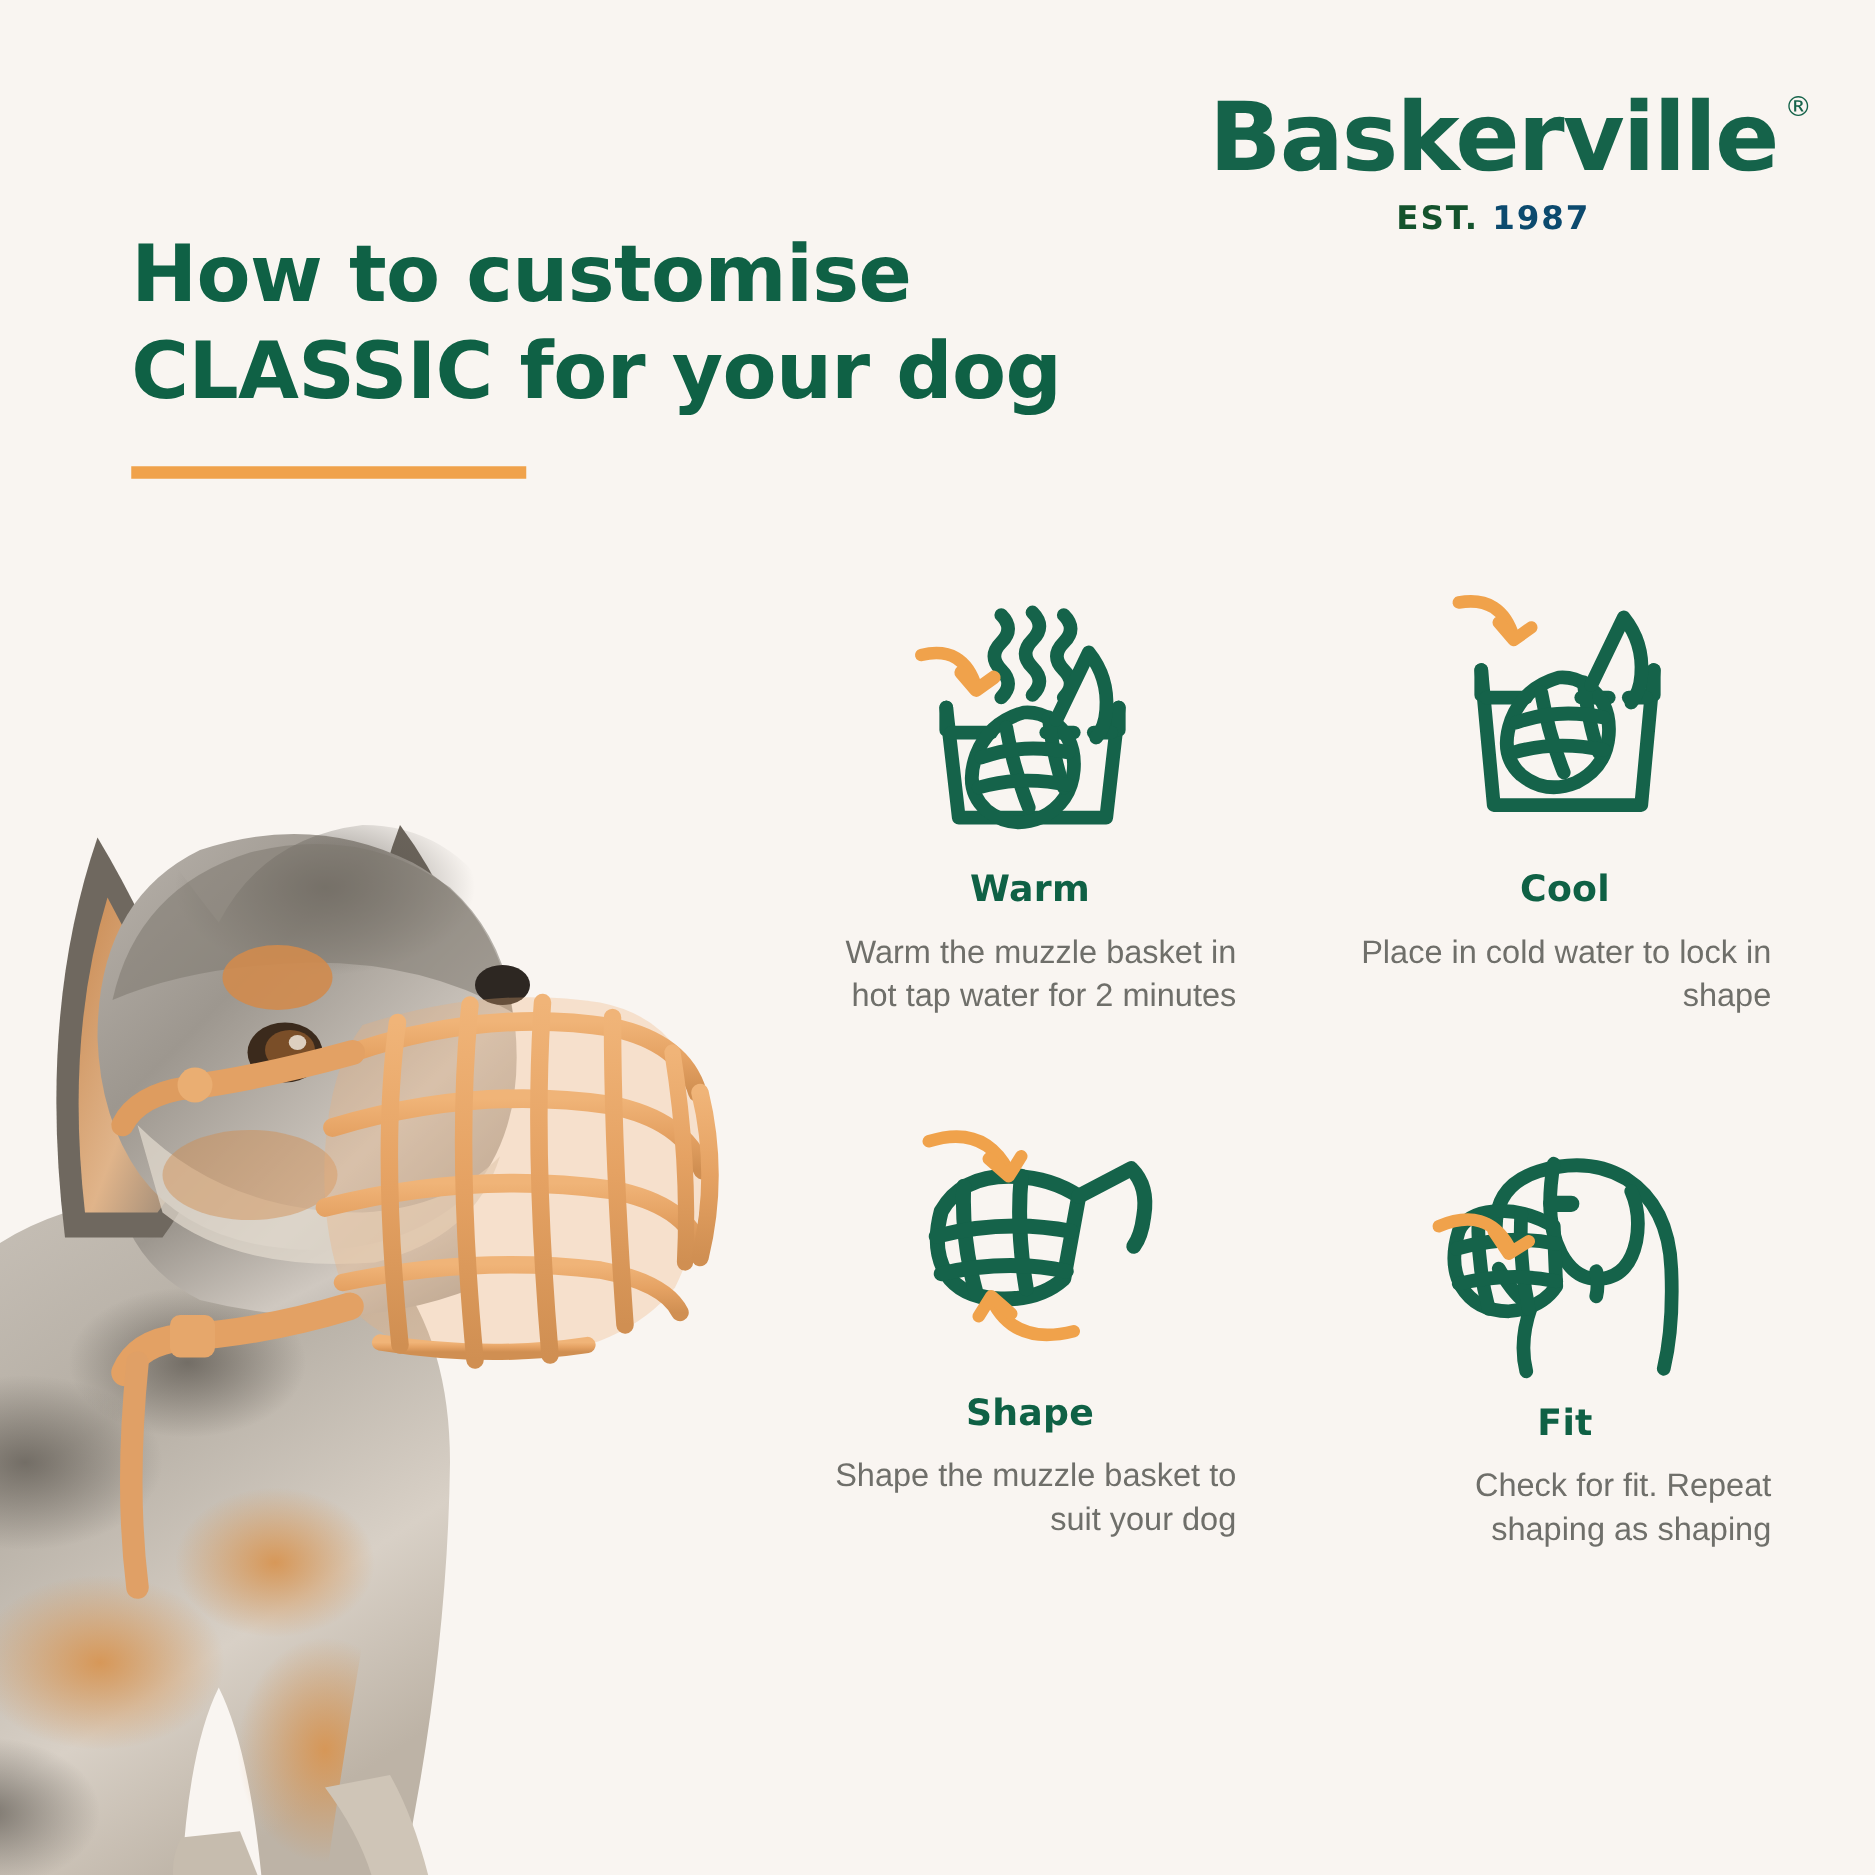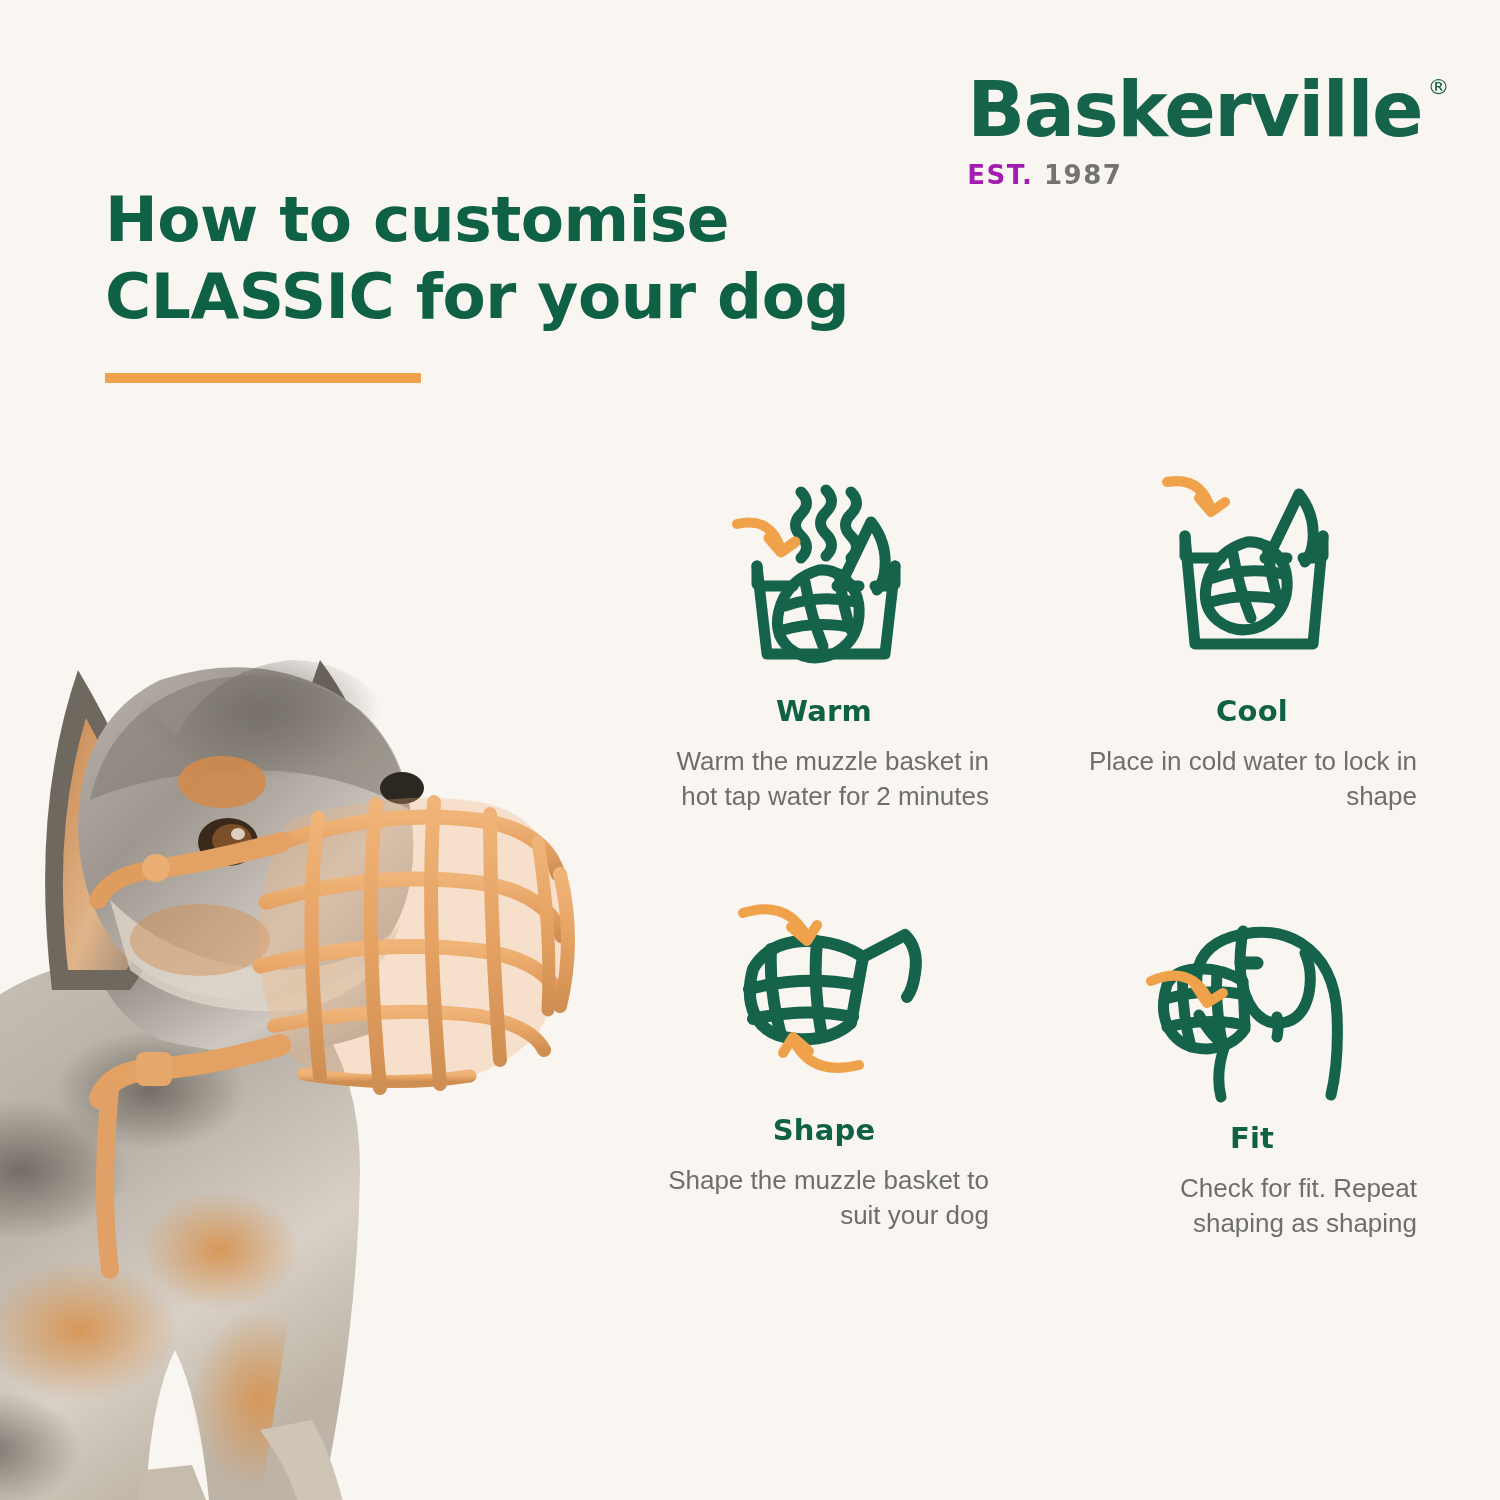--- a/index.html
+++ b/index.html
@@ -9,21 +9,21 @@
     background:#F9F5F1;
     font-family:"Liberation Sans", sans-serif;
     overflow:hidden;
     position:relative;
   }
   .page{position:relative;width:1500px;height:1500px;}
 
   
   .logo-block{
     position:absolute; top:72px; right:78px;
-    text-align:left;
+    text-align:center;
     line-height:1;
   }
   .logo-word{
     display:inline-block;
     font-size:76px;
     font-weight:bold;
     color:#15634A;
     letter-spacing:-1.5px;
     font-family:"DejaVu Sans", sans-serif;
     position:relative;
@@ -36,22 +36,22 @@
     color:#15634A;
     font-family:"DejaVu Sans", sans-serif;
   }
   .logo-est{
     margin-top:14px;
     font-size:26px;
     font-weight:bold;
     letter-spacing:1.5px;
     font-family:"DejaVu Sans", sans-serif;
   }
-  .logo-est .est{color:#a21caf;}
-  .logo-est .year{color:#737373;}
+  .logo-est .est{color:#14532d;}
+  .logo-est .year{color:#0c4a6e;}
 
   
   .headline{
     position:absolute;
     left:105px; top:140px;
     width:840px;
     color:#0F6145;
     font-family:"DejaVu Sans", sans-serif;
     font-weight:bold;
     font-size:63px;

